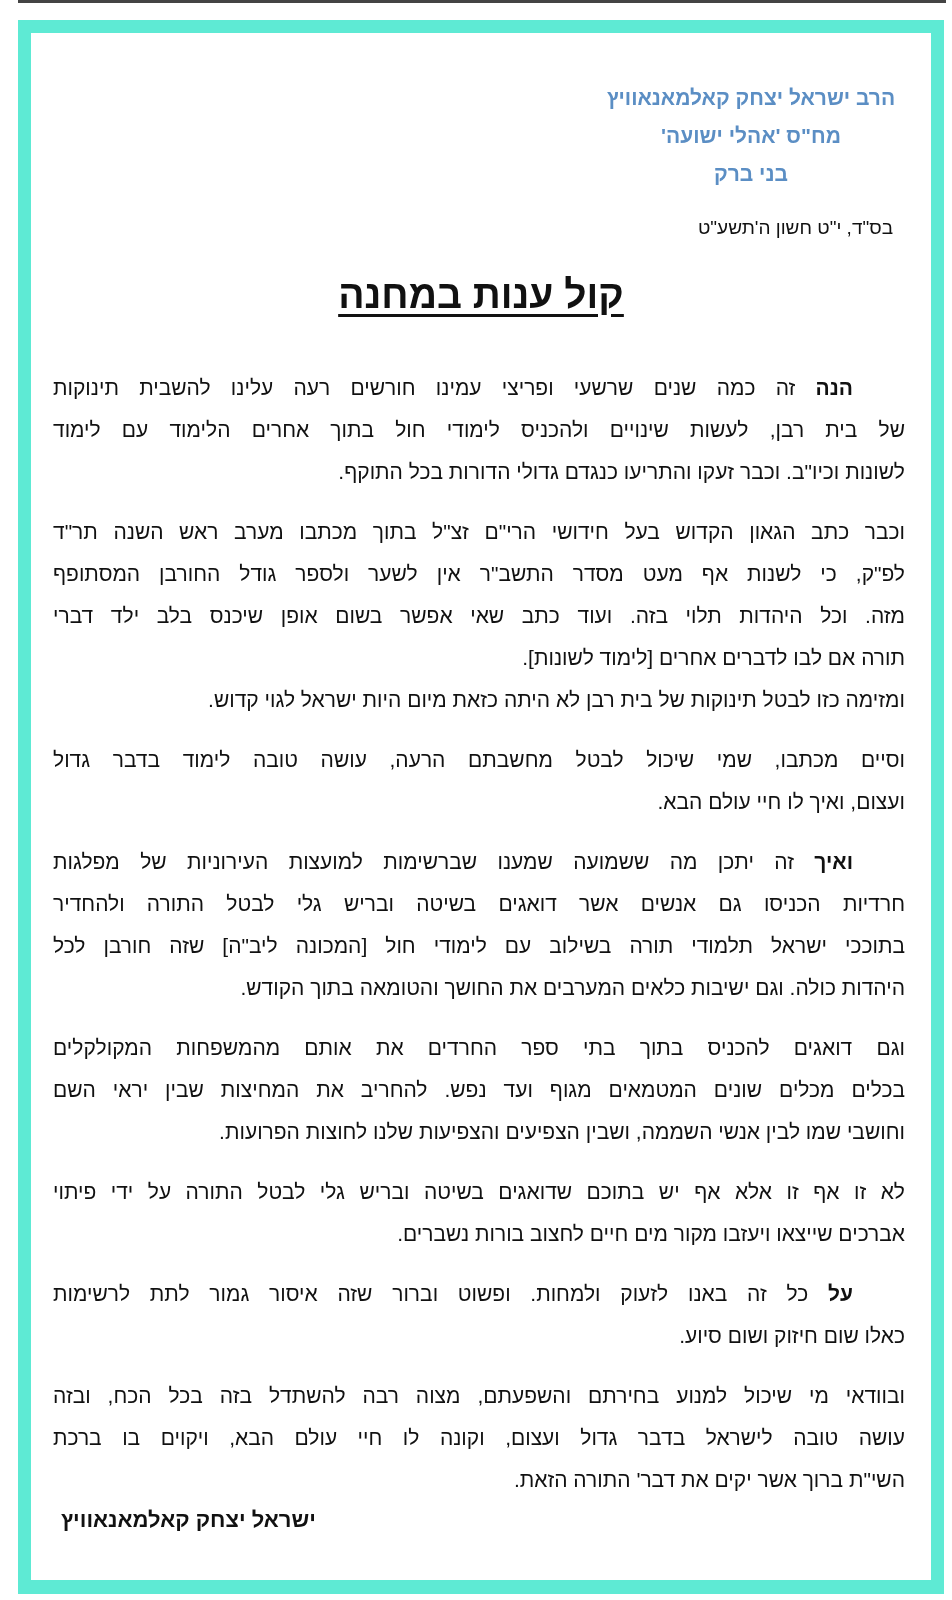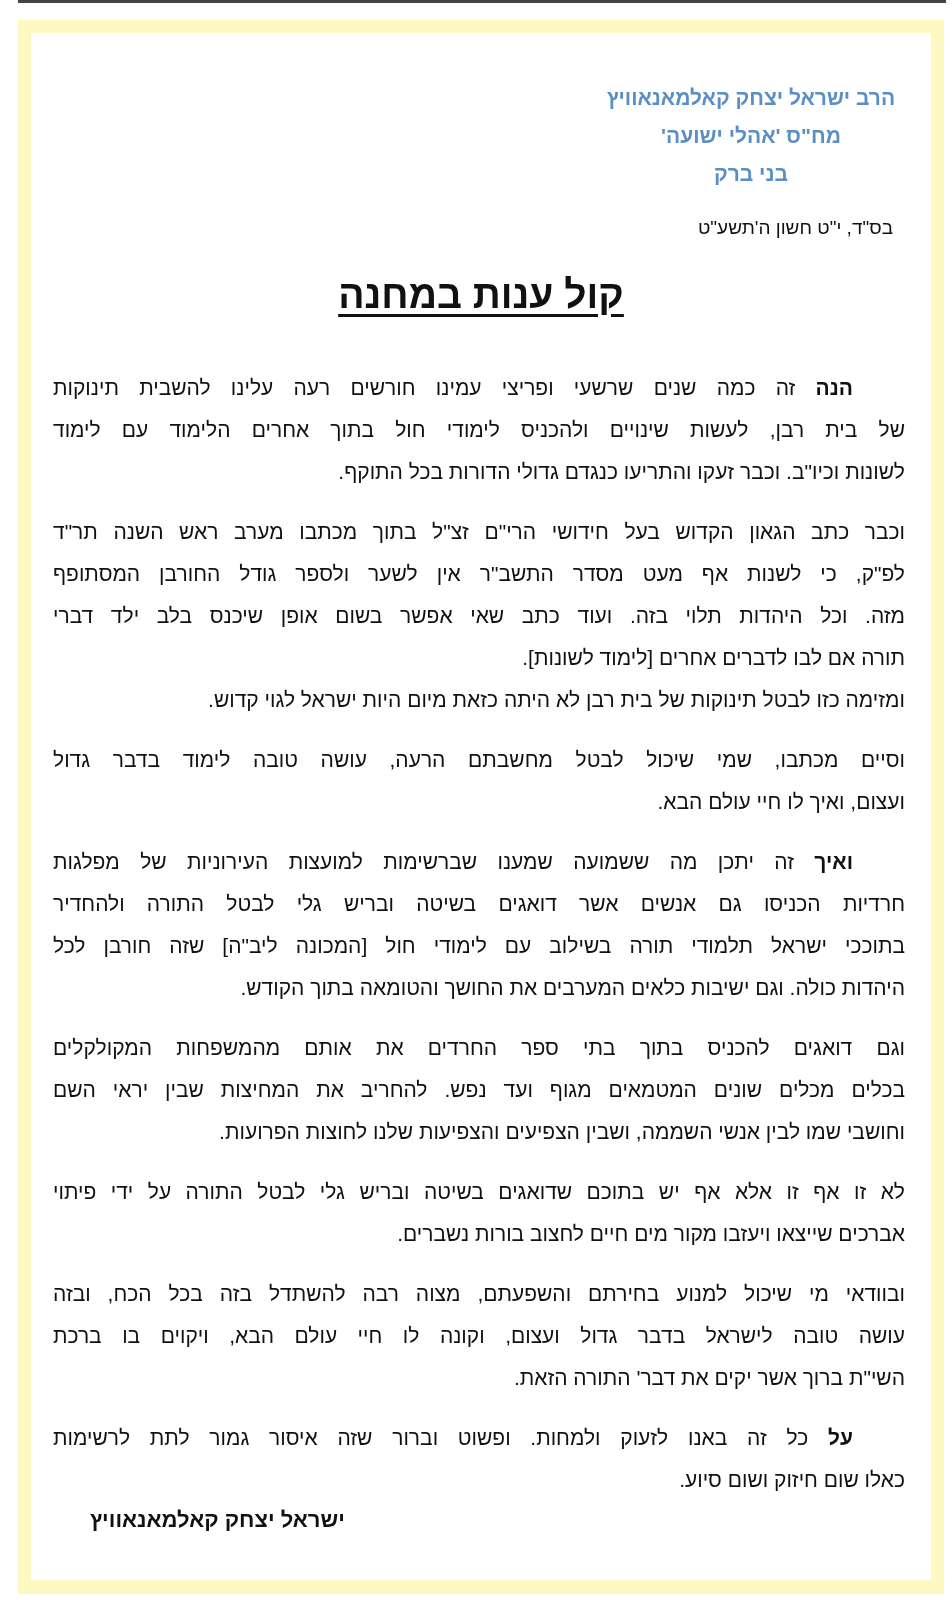--- a/index.html
+++ b/index.html
@@ -1,20 +1,20 @@
 <!DOCTYPE html>
 <html><head>
 <meta charset="utf-8">
 <style>
   html, body { margin: 0; padding: 0; background: #ffffff; }
   body { width: 952px; height: 1600px; position: relative; overflow: hidden; }
   .topline { position: absolute; left: 18px; top: 0; width: 928px; height: 3px; background: #444; }
   .frame {
     position: absolute; left: 18px; top: 20px; width: 926px; height: 1574px;
-    background: #fef9c3; box-sizing: border-box;
+    background: #5eead4; box-sizing: border-box;
   }
   .page {
     position: absolute; left: 13px; top: 13px; right: 13px; bottom: 14px;
     background: #ffffff;
   }
   .rtl { direction: rtl; font-family: "DejaVu Serif", "Liberation Serif", serif; color: #111; }
   .letterhead {
     position: absolute; right: 20px; top: 46px; width: 320px;
     text-align: center; color: #5b8ec4; font-weight: bold;
     font-size: 21px; line-height: 38px;
@@ -40,21 +40,20 @@
     text-align: justify; text-align-last: justify; overflow: hidden;
   }
   .line.last { text-align-last: right; }
   .lead { font-weight: bold; }
   .indent { padding-right: 52px; }
   .signature {
     position: absolute; left: 30px; top: 1474px;
     font-size: 22px; font-weight: bold;
     font-family: "Liberation Sans", "DejaVu Sans", sans-serif; color: #111;
     direction: rtl;
-    margin-left: 29px;
   }
 </style>
 </head>
 <body>
 
 <div class="topline"></div>
 
 <div class="frame">
   <div class="page">
 
@@ -101,26 +100,26 @@
         <div class="line">בכלים מכלים שונים המטמאים מגוף ועד נפש. להחריב את המחיצות שבין יראי השם</div>
         <div class="line last">וחושבי שמו לבין אנשי השממה, ושבין הצפיעים והצפיעות שלנו לחוצות הפרועות.</div>
       </div>
 
       <div class="para">
         <div class="line">לא זו אף זו אלא אף יש בתוכם שדואגים בשיטה ובריש גלי לבטל התורה על ידי פיתוי</div>
         <div class="line last">אברכים שייצאו ויעזבו מקור מים חיים לחצוב בורות נשברים.</div>
       </div>
 
       <div class="para">
+        <div class="line indent"><span class="lead">על</span><span> כל זה באנו לזעוק ולמחות. ופשוט וברור שזה איסור גמור לתת לרשימות</span></div>
+        <div class="line last">כאלו שום חיזוק ושום סיוע.</div>
+      </div>
+
+      <div class="para">
         <div class="line">ובוודאי מי שיכול למנוע בחירתם והשפעתם, מצוה רבה להשתדל בזה בכל הכח, ובזה</div>
         <div class="line">עושה טובה לישראל בדבר גדול ועצום, וקונה לו חיי עולם הבא, ויקוים בו ברכת</div>
         <div class="line last">השי"ת ברוך אשר יקים את דבר' התורה הזאת.</div>
-      </div>
-
-      <div class="para">
-        <div class="line indent"><span class="lead">על</span><span> כל זה באנו לזעוק ולמחות. ופשוט וברור שזה איסור גמור לתת לרשימות</span></div>
-        <div class="line last">כאלו שום חיזוק ושום סיוע.</div>
       </div>
     </div>
 
     <div class="signature">ישראל יצחק קאלמאנאוויץ</div>
   </div>
 </div>
 
 </body></html>

